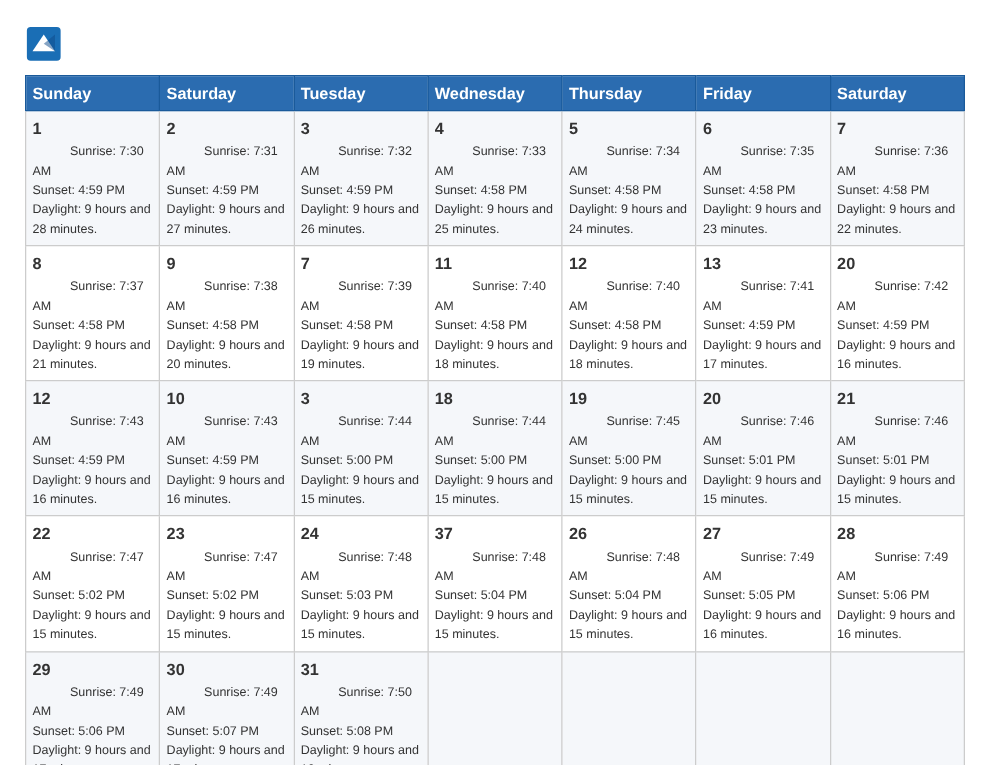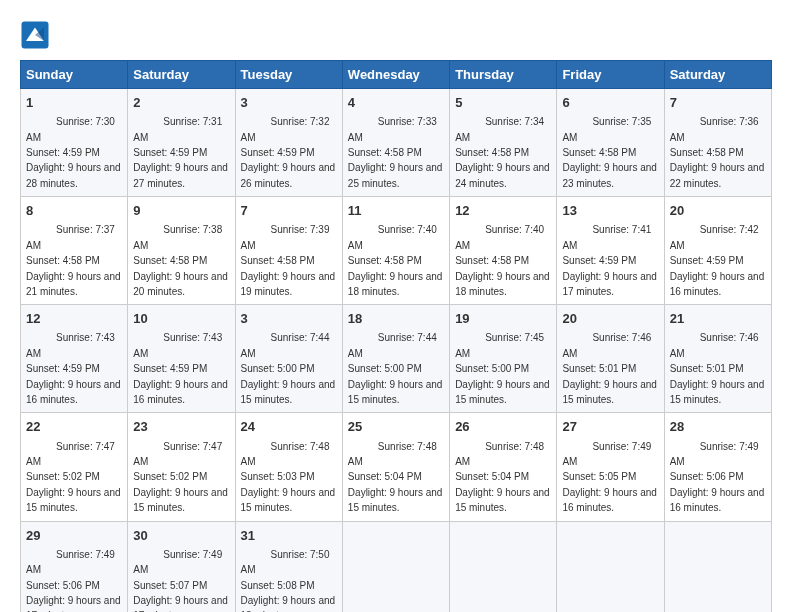--- a/index.html
+++ b/index.html
@@ -146,21 +146,21 @@
         <td><span class="day-num">3</span><span class="day-info">Sunrise: 7:44 AM<br>Sunset: 5:00 PM<br>Daylight: 9 hours and 15 minutes.</span></td>
         <td><span class="day-num">18</span><span class="day-info">Sunrise: 7:44 AM<br>Sunset: 5:00 PM<br>Daylight: 9 hours and 15 minutes.</span></td>
         <td><span class="day-num">19</span><span class="day-info">Sunrise: 7:45 AM<br>Sunset: 5:00 PM<br>Daylight: 9 hours and 15 minutes.</span></td>
         <td><span class="day-num">20</span><span class="day-info">Sunrise: 7:46 AM<br>Sunset: 5:01 PM<br>Daylight: 9 hours and 15 minutes.</span></td>
         <td><span class="day-num">21</span><span class="day-info">Sunrise: 7:46 AM<br>Sunset: 5:01 PM<br>Daylight: 9 hours and 15 minutes.</span></td>
       </tr>
       <tr>
         <td><span class="day-num">22</span><span class="day-info">Sunrise: 7:47 AM<br>Sunset: 5:02 PM<br>Daylight: 9 hours and 15 minutes.</span></td>
         <td><span class="day-num">23</span><span class="day-info">Sunrise: 7:47 AM<br>Sunset: 5:02 PM<br>Daylight: 9 hours and 15 minutes.</span></td>
         <td><span class="day-num">24</span><span class="day-info">Sunrise: 7:48 AM<br>Sunset: 5:03 PM<br>Daylight: 9 hours and 15 minutes.</span></td>
-        <td><span class="day-num">25</span><span class="day-info">Sunrise: 7:48 AM<br>Sunset: 5:04 PM<br>Daylight: 9 hours and 15 minutes.</span></td>
+        <td><span class="day-num">37</span><span class="day-info">Sunrise: 7:48 AM<br>Sunset: 5:04 PM<br>Daylight: 9 hours and 15 minutes.</span></td>
         <td><span class="day-num">26</span><span class="day-info">Sunrise: 7:48 AM<br>Sunset: 5:04 PM<br>Daylight: 9 hours and 15 minutes.</span></td>
         <td><span class="day-num">27</span><span class="day-info">Sunrise: 7:49 AM<br>Sunset: 5:05 PM<br>Daylight: 9 hours and 16 minutes.</span></td>
         <td><span class="day-num">28</span><span class="day-info">Sunrise: 7:49 AM<br>Sunset: 5:06 PM<br>Daylight: 9 hours and 16 minutes.</span></td>
       </tr>
       <tr>
         <td><span class="day-num">29</span><span class="day-info">Sunrise: 7:49 AM<br>Sunset: 5:06 PM<br>Daylight: 9 hours and 17 minutes.</span></td>
         <td><span class="day-num">30</span><span class="day-info">Sunrise: 7:49 AM<br>Sunset: 5:07 PM<br>Daylight: 9 hours and 17 minutes.</span></td>
         <td><span class="day-num">31</span><span class="day-info">Sunrise: 7:50 AM<br>Sunset: 5:08 PM<br>Daylight: 9 hours and 18 minutes.</span></td>
         <td class="empty"></td>
         <td class="empty"></td>

